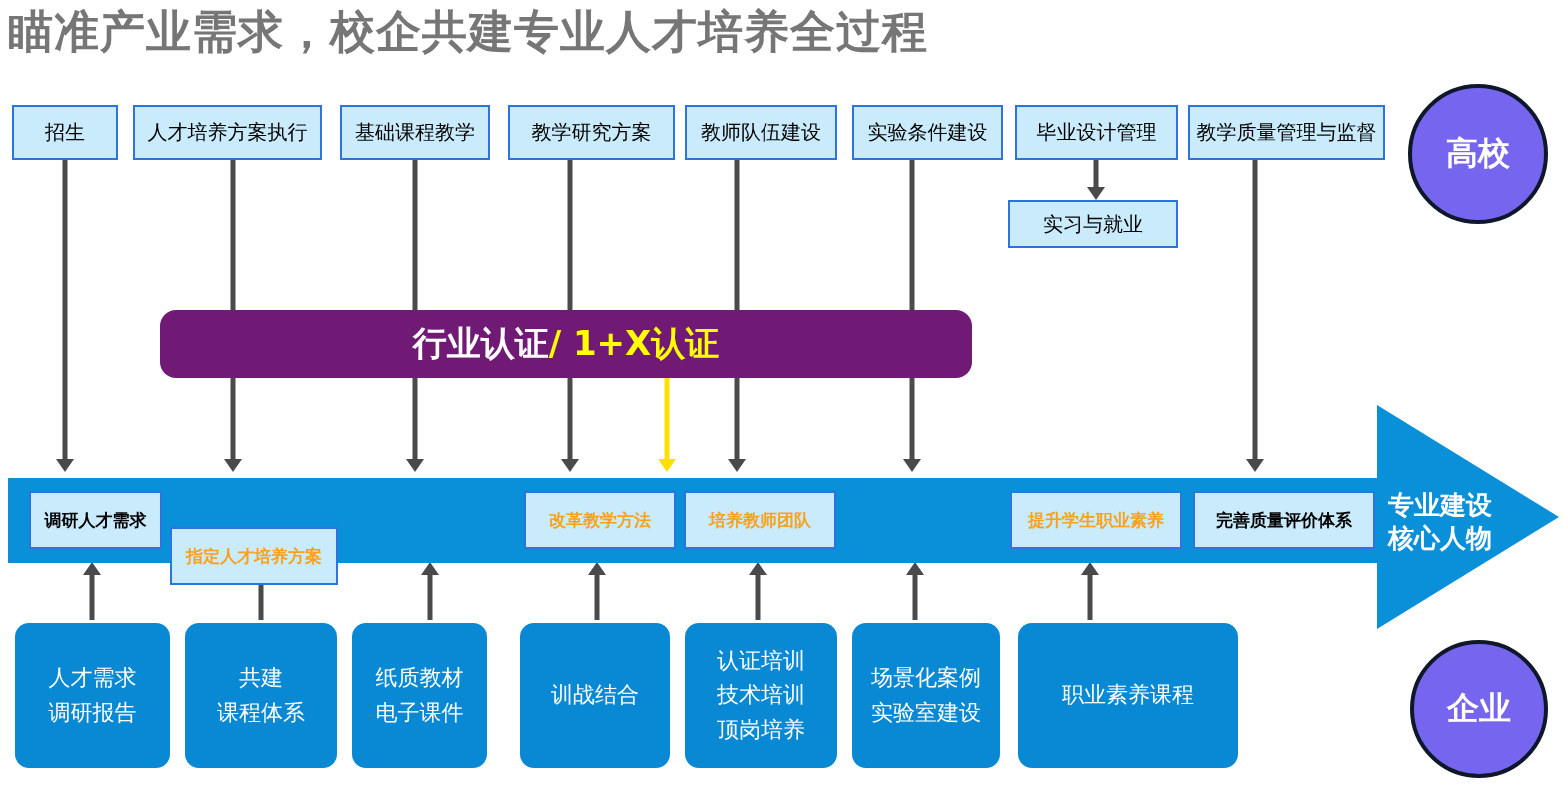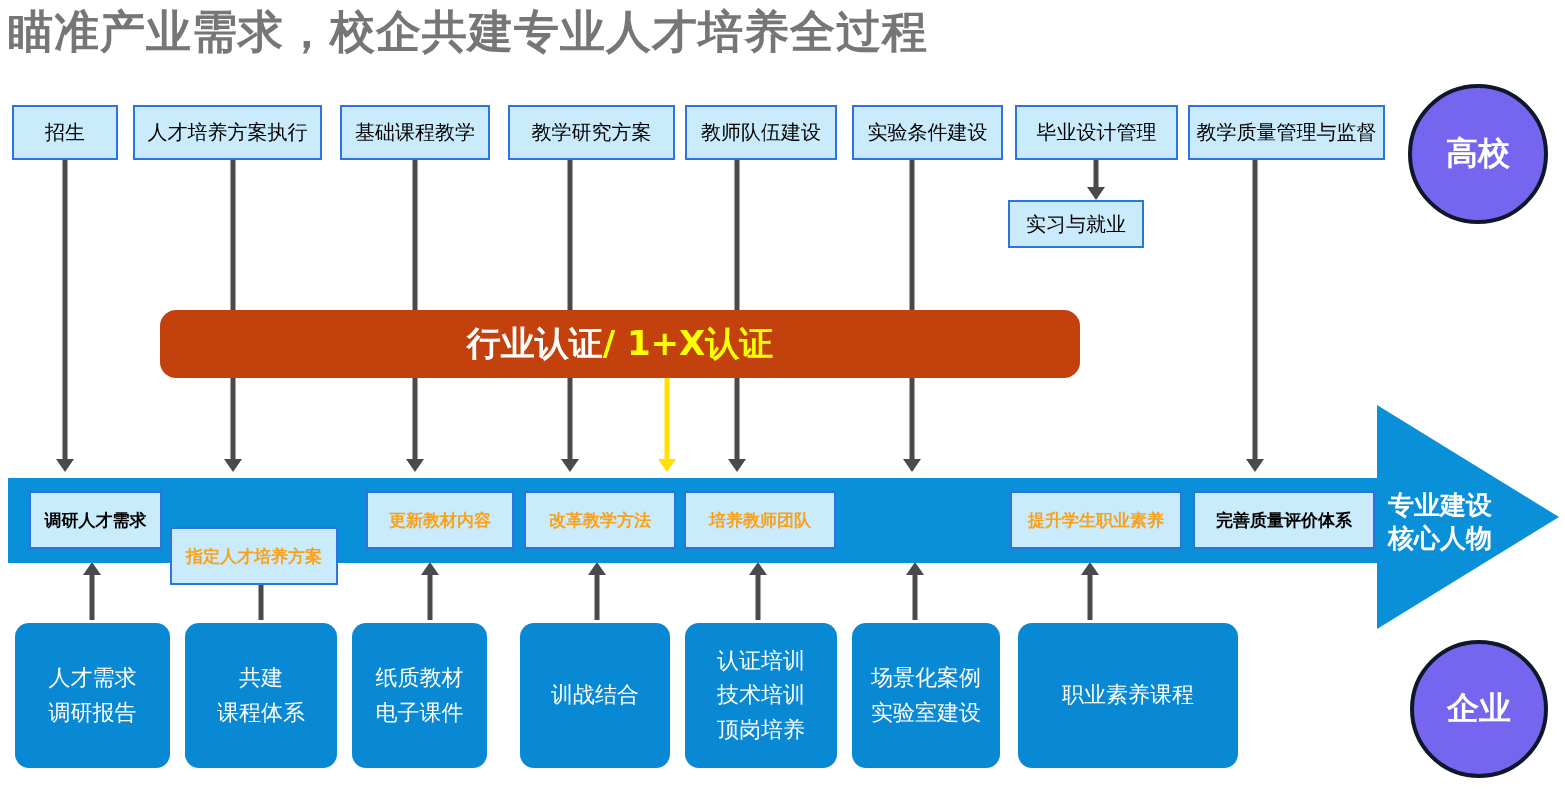--- a/index.html
+++ b/index.html
@@ -18,21 +18,21 @@
   .varrow{position:absolute;width:18px;z-index:1;}
   .varrow .shaft{position:absolute;left:50%;transform:translateX(-50%);width:5px;background:#4A4A4A;top:0;bottom:11px;}
   .varrow .head{position:absolute;left:50%;transform:translateX(-50%);bottom:0;width:0;height:0;
                 border-left:9px solid transparent;border-right:9px solid transparent;border-top:13px solid #4A4A4A;}
   .varrow.up .shaft{top:11px;bottom:0;}
   .varrow.up .head{top:0;bottom:auto;border-top:none;border-bottom:13px solid #4A4A4A;}
   .varrow.yellow .shaft{background:#FFE000;}
   .varrow.yellow .head{border-top-color:#FFE000;}
 
   
-  .greenbar{position:absolute;left:160px;top:310px;width:920px;height:68px;background:#c2410c;border-radius:16px;
+  .greenbar{position:absolute;left:160px;top:310px;width:812px;height:68px;background:#701a75;border-radius:16px;
             display:flex;align-items:center;justify-content:center;z-index:2;font-size:34px;font-weight:bold;white-space:nowrap;}
   .greenbar .w{color:#ffffff;}
   .greenbar .y{color:#FFFF00;}
 
   
   .band{position:absolute;left:8px;top:478px;width:1370px;height:85px;background:#0A8FD9;z-index:2;}
   .bandhead{position:absolute;left:1377px;top:405px;width:182px;height:224px;background:#0A8FD9;
             clip-path:polygon(0 0,100% 50%,0 100%);z-index:2;}
   .bandlabel{position:absolute;left:1388px;top:489px;z-index:4;color:#ffffff;font-weight:bold;font-size:26px;line-height:1.27;white-space:nowrap;}
   .bandlabel span{display:block;}
@@ -78,21 +78,21 @@
   <div class="tbox" style="left:852px;width:151px;">
       <span>实验条件建设</span>
     </div>
   <div class="tbox" style="left:1015px;width:163px;">
       <span>毕业设计管理</span>
     </div>
   <div class="tbox" style="left:1188px;width:197px;">
       <span>教学质量管理与监督</span>
     </div>
 
-  <div class="tbox sub" style="left:1008px;width:136px;">
+  <div class="tbox sub" style="left:1008px;width:170px;">
       <span>实习与就业</span>
     </div>
 
   <div class="varrow" style="left:56px;top:160px;height:312px;">
       <div class="shaft"></div>
       <div class="head"></div>
     </div>
   <div class="varrow" style="left:224px;top:160px;height:312px;">
       <div class="shaft"></div>
       <div class="head"></div>
@@ -131,23 +131,20 @@
     <span class="w">行业认证</span>
     <span class="y"> / 1+X认证</span>
   </div>
 
   <div class="band">
     <div class="step black" style="left:21px;width:133px;">
         <span>调研人才需求</span>
       </div>
     <div class="step orange" style="left:162px;width:168px;margin-top:36px;">
         <span>指定人才培养方案</span>
-      </div>
-    <div class="step orange" style="left:358px;width:148px;">
-        <span>更新教材内容</span>
       </div>
     <div class="step orange" style="left:516px;width:152px;">
         <span>改革教学方法</span>
       </div>
     <div class="step orange" style="left:676px;width:152px;">
         <span>培养教师团队</span>
       </div>
     <div class="step orange" style="left:1002px;width:172px;">
         <span>提升学生职业素养</span>
       </div>

